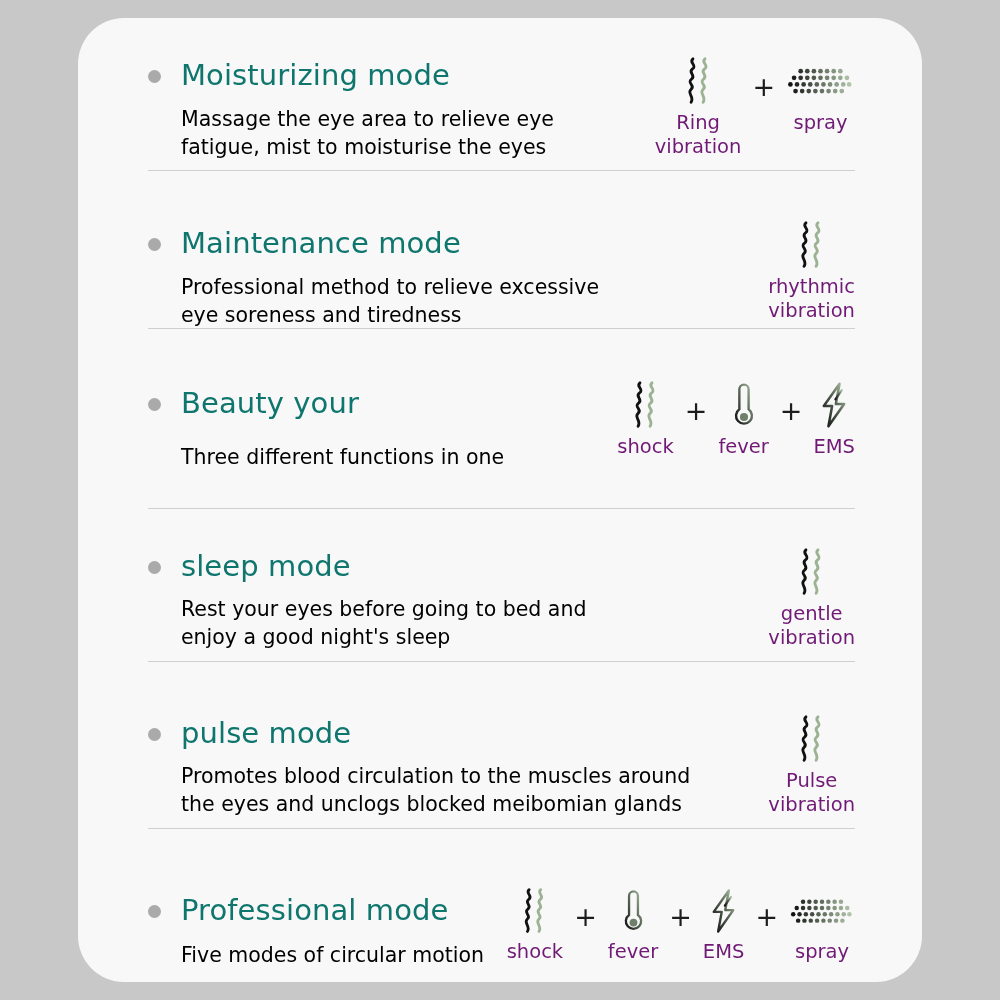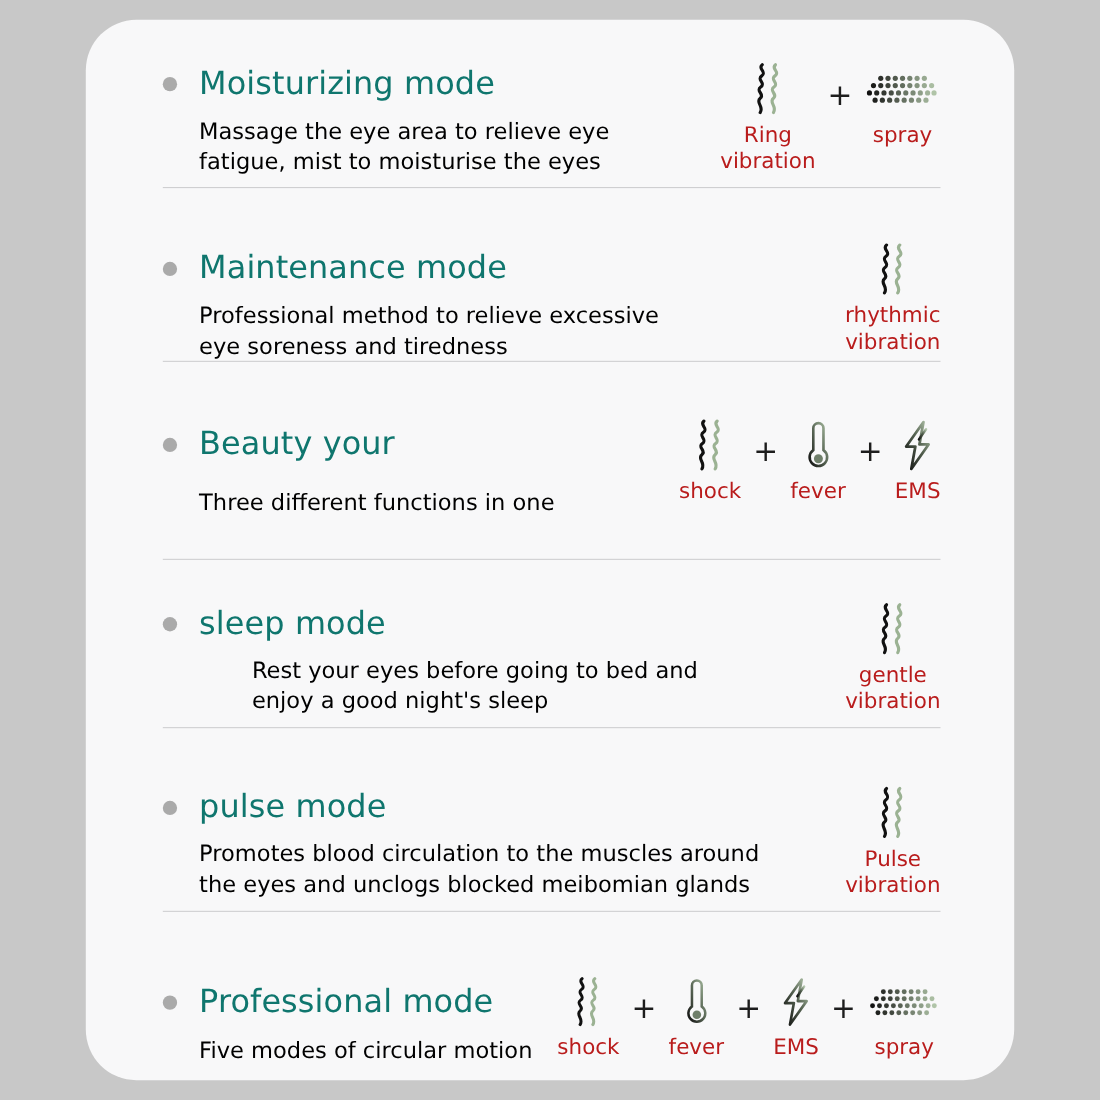--- a/index.html
+++ b/index.html
@@ -93,21 +93,21 @@
   }
 
   .icon-art {
     display: flex;
     align-items: center;
     justify-content: center;
   }
 
   .icon-label {
     font-size: 19.5px;
-    color: #b91c1c;
+    color: #701a75;
     line-height: 1.25;
     text-align: center;
     margin-top: 5px;
     white-space: pre-line;
   }
 
   .plus {
     font-size: 27px;
     color: #1d1d1d;
     line-height: 1;
@@ -279,21 +279,21 @@
               </div>
             </div>
             <div class="divider" style="top: 162px; background: rgb(207, 207, 209);"></div>
           </div>
         </div>
         <div class="row" id="row-3">
           <div class="row-inner">
             <div class="bullet" style="left: 70px; top: 40px; background: rgb(170, 170, 170);"></div>
             <div class="text-block" style="left: 103px; top: 30px;">
               <div class="mode-title">sleep mode</div>
-              <div class="mode-desc" style="margin-top: 12px; margin-left: 48px;">Rest your eyes before going to bed and
+              <div class="mode-desc" style="margin-top: 12px;">Rest your eyes before going to bed and
 enjoy a good night's sleep</div>
             </div>
             <div class="icon-group" style="right: 67px; top: 26px;">
               <div class="icon-item">
                 <div class="icon-art" style="height: 50px;">
                   <svg width="39" height="50" viewBox="0 0 40 54">
     <path d="M14 3 C9 7, 19 10, 13.5 14 C8 18, 18 21, 12.5 25 C7 29, 17 32, 12 36 C7 40, 16 44, 12 50" fill="none" stroke="#111111" stroke-width="3.1" stroke-linecap="round" stroke-linejoin="round"></path>
     <path d="M27 3 C22 7, 32 10, 26.5 14 C21 18, 31 21, 25.5 25 C20 29, 30 32, 25 36 C20 40, 29 44, 25 50" fill="none" stroke="#9bb293" stroke-width="3.1" stroke-linecap="round" stroke-linejoin="round"></path>
   </svg>
                 </div>

